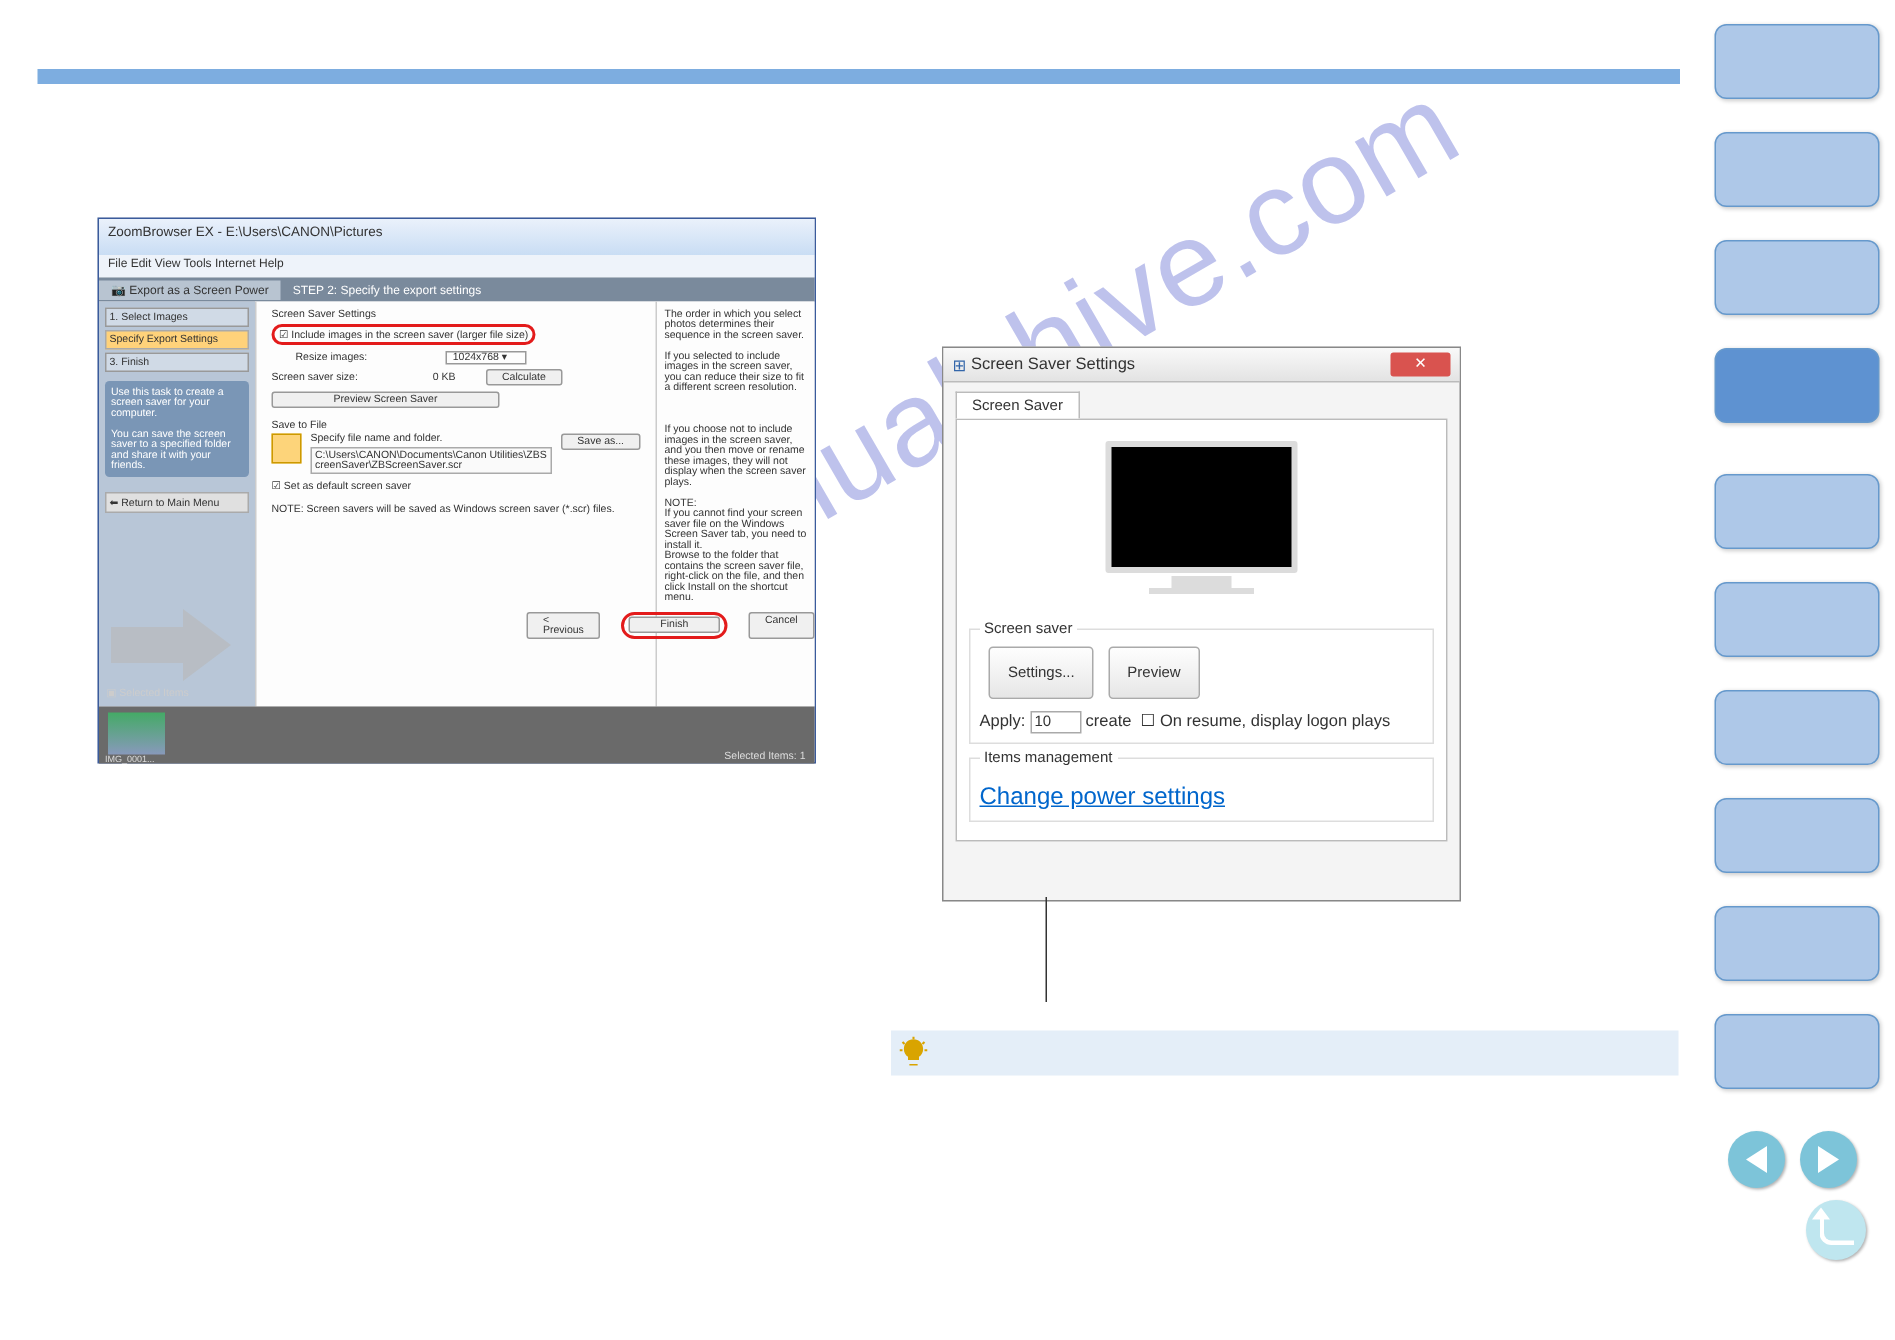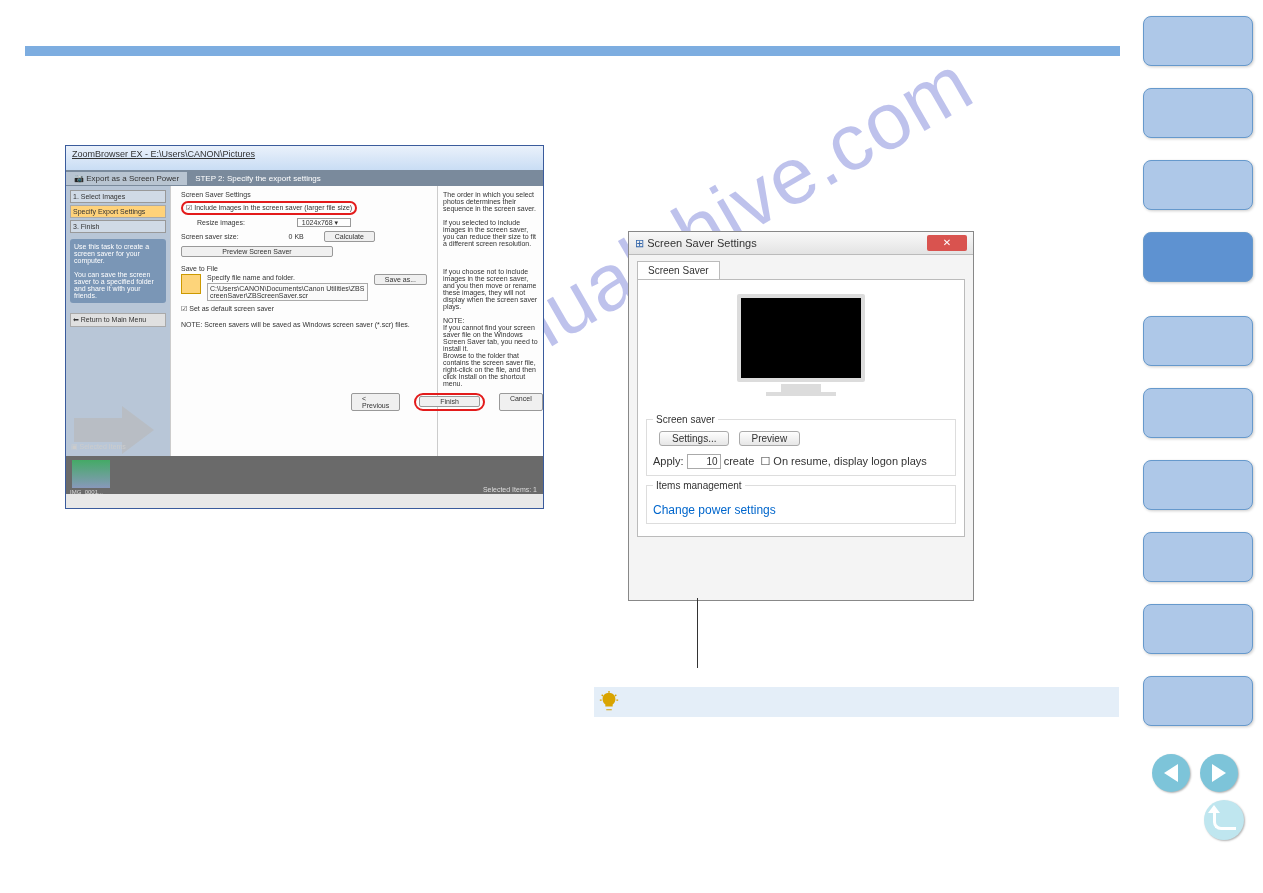--- a/index.html
+++ b/index.html
@@ -11,21 +11,21 @@
   .navbtn.small { width:40px; height:40px; background:#bfe6ef;}
   .tri { width:0;height:0;border-top:9px solid transparent;border-bottom:9px solid transparent;}
   .tri.left{border-right:14px solid #fff;}
   .tri.right{border-left:14px solid #fff;}
   .ret-icon{ width:20px;height:16px;border:3px solid #fff;border-top:none;border-right:none;border-radius:0 0 0 8px; position:relative;}
   .ret-icon:before{content:"";position:absolute;left:-8px;top:-6px;width:0;height:0;border-left:6px solid transparent;border-right:6px solid transparent;border-bottom:8px solid #fff;}
   
   .wm { position:absolute; left:370px; top:190px; font-size:80px; color:rgba(70,80,200,.35); transform:rotate(-30deg); pointer-events:none; font-weight:400; letter-spacing:1px;}
   
   .zb { position:absolute; left:65px; top:145px; width:477px; height:362px; border:1px solid #3a5b9c; background:#e8e8e8; font-size:8px;}
-  .zb .title { height:18px; background:linear-gradient(#eaf1fb,#c9ddf4); padding:3px 6px; font-size:9px;text-decoration:underline;}
+  .zb .title { height:18px; background:linear-gradient(#eaf1fb,#c9ddf4); padding:3px 6px; font-size:9px;}
   .zb .menubar{height:13px;background:#eef3fa;padding:1px 6px;font-size:8px;color:#333;}
   .zb .stepbar{height:16px; background:#7a8a9c; color:#fff; display:flex; align-items:center;}
   .zb .stepbar .lbl1{background:#b8c4d1;color:#333;padding:2px 8px; display:inline-block;}
   .zb .stepbar .lbl2{padding:2px 8px;}
   .zb .body{display:flex;height:270px;}
   .zb .left{width:96px;background:#b8c6d7;padding:4px;}
   .zb .left .step{background:#d0dae6;border:1px solid #999;margin-bottom:2px;padding:2px;font-size:7px;}
   .zb .left .step.sel{background:#f0f0f0;border:1px solid #aaa;}
   .zb .left .hint{background:#7a96b6;color:#fff;padding:4px;font-size:7px;margin-top:6px;border-radius:3px;}
   .zb .left .ret{background:#e0e0e0;border:1px solid #aaa;padding:2px;font-size:7px;margin-top:10px;}
@@ -46,23 +46,23 @@
   .ss .tabhdr{display:inline-block;background:#fff;border:1px solid #bbb;border-bottom:none;padding:3px 10px;font-size:10px;}
   .ss .panel{background:#fff;border:1px solid #bbb;margin:0 8px 8px 8px;padding:8px;}
   .ss .monitor{width:150px;height:110px;margin:6px auto 10px auto;position:relative;}
   .ss .monitor .frame{width:120px;height:80px;border:4px solid #dcdcdc;background:#000;margin:auto;border-radius:2px;}
   .ss .monitor .stand{width:40px;height:8px;background:#dcdcdc;margin:2px auto 0 auto;}
   .ss .monitor .base{width:70px;height:4px;background:#dcdcdc;margin:0 auto;}
   .ss fieldset{border:1px solid #ddd;margin:4px 0;padding:6px;}
   .ss legend{font-size:10px;padding:0 3px;}
   .ss .dd{border:1px solid #999;background:#fff;padding:2px 4px;width:130px;display:flex;justify-content:space-between;align-items:center;font-size:10px;}
   .ss .chev{font-size:8px;}
-  .ss .winbtn{display:inline-block;background:linear-gradient(#fefefe,#e6e6e6);border:1px solid #aaa;border-radius:3px;padding:1px 12px;font-size:10px;}
-  .ss .spinner{width:28px;border:1px solid #aaa;display:inline-block;padding:1px 2px;font-size:10px;text-align:right;}
-  .ss .link{color:#0066cc;font-size:12px;text-align:right;}
+  .ss .winbtn{display:inline-block;background:linear-gradient(#fefefe,#e6e6e6);border:1px solid #aaa;border-radius:3px;padding:11px 12px;font-size:10px;}
+  .ss .spinner{width:28px;border:1px solid #aaa;display:inline-block;padding:1px 2px;font-size:10px;}
+  .ss .link{color:#0066cc;text-decoration:underline;font-size:16px;text-align:right;}
   .ss .footer{text-align:right;padding:6px 10px 8px 0;}
   .red-round{border:3px solid #e31b1b;border-radius:6px;display:inline-block;}
   .ss .red-dd{border:3px solid #e31b1b;border-radius:6px;padding:2px;}
   
   .line{position:absolute;background:#333;}
   
   .hintbox{position:absolute;left:594px;top:687px;width:525px;height:30px;background:#e4eef8;}
   .bulb{position:absolute;left:598px;top:691px;font-size:20px;}
   .bulb svg{width:22px;height:22px;}
 </style>
@@ -90,20 +90,21 @@
       <div class="tri right"></div>
     </div>
   <div class="navbtn small" style="left:1204px;top:800px">
       <div class="ret-icon"></div>
     </div>
 
   <div class="wm">manualshive.com</div>
 
   <div class="zb">
     <div class="title">ZoomBrowser EX - E:\Users\CANON\Pictures</div>
+    <div class="menubar">File   Edit   View   Tools   Internet   Help</div>
     <div class="stepbar">
       <span class="lbl1">📷 <span>Export as a Screen Power</span></span>
       <span class="lbl2">STEP 2: Specify the export settings</span>
     </div>
     <div class="body">
       <div class="left">
         <div class="step">1.   Select Images</div>
         <div class="step sel" style="background:#ffd27a;">Specify Export Settings</div>
         <div class="step">3.   Finish</div>
         <div class="hint"><span>Use this task to create a screen saver for your computer.</span><br><br><span>You can save the screen saver to a specified folder and share it with your friends.</span></div>

